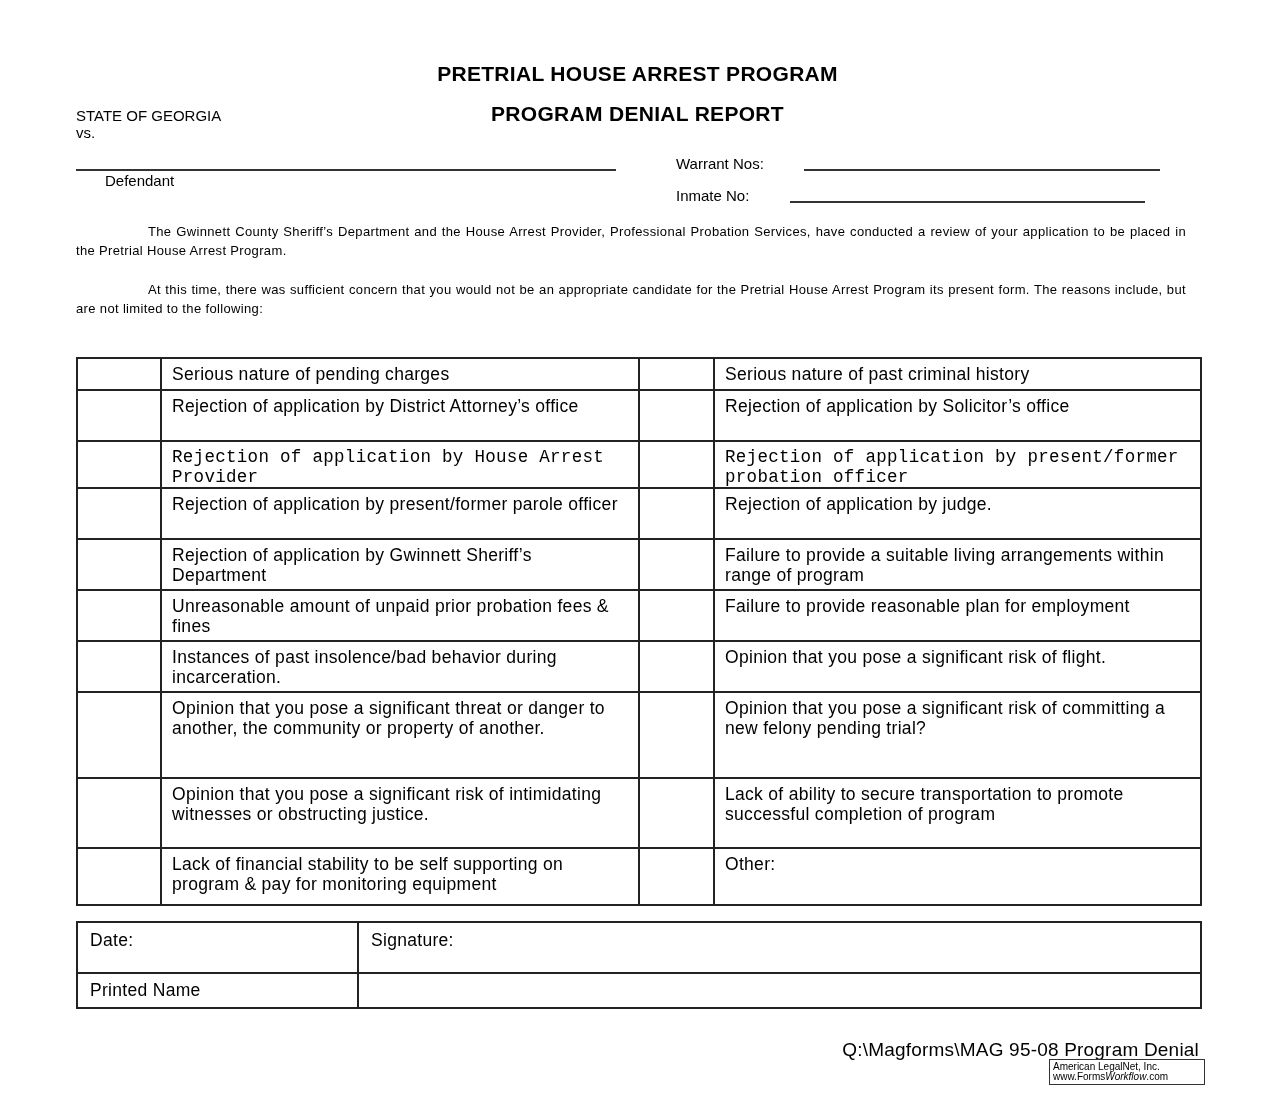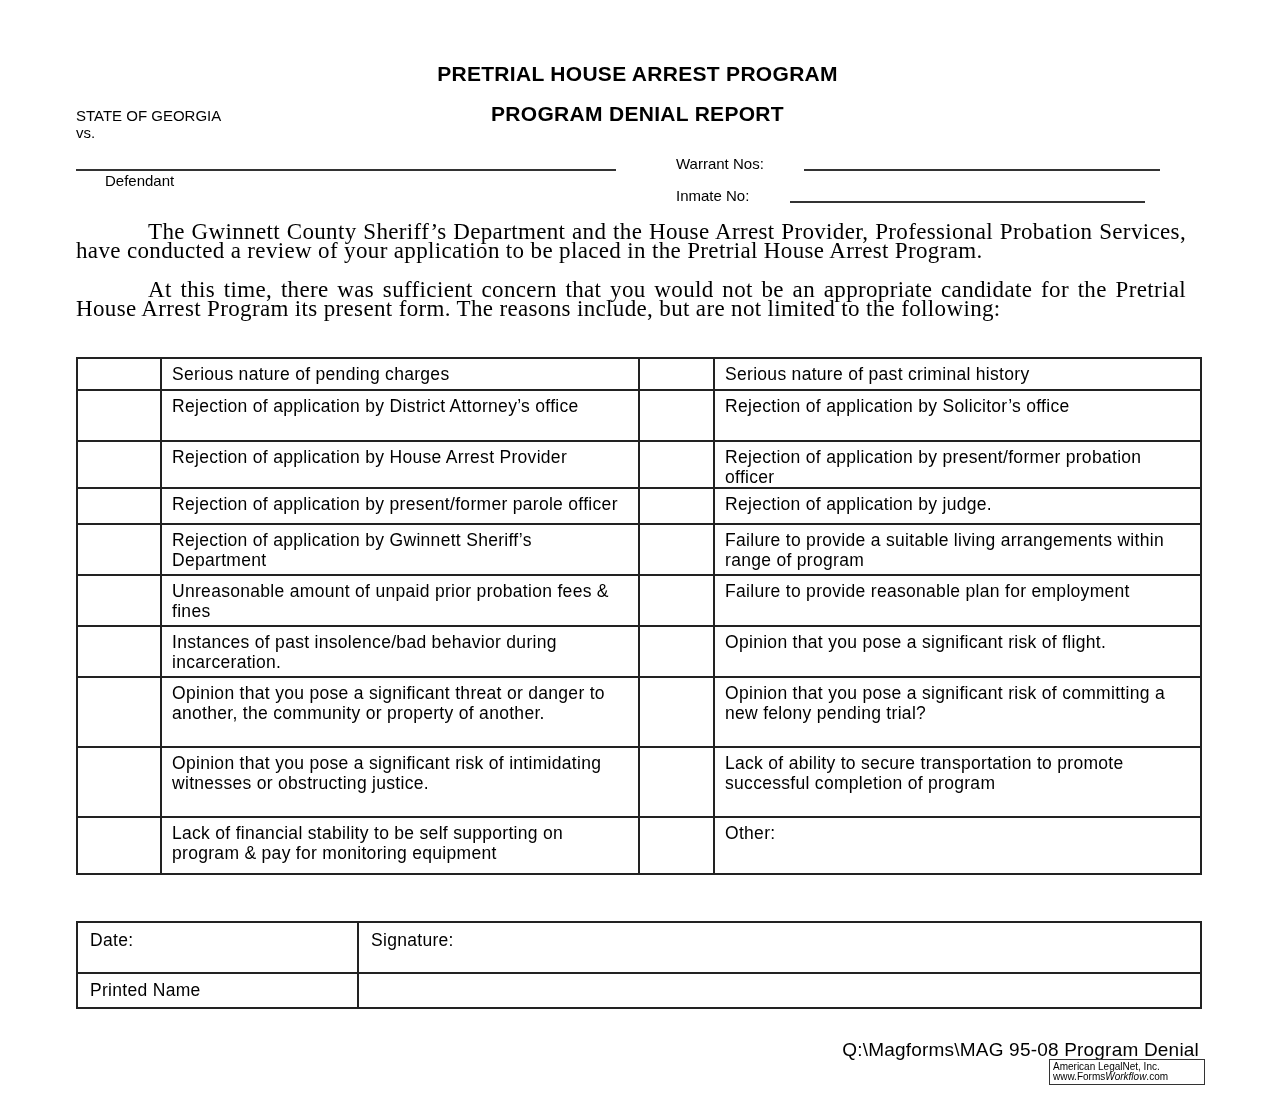--- a/index.html
+++ b/index.html
@@ -18,23 +18,22 @@
     .vs { left: 76px; top: 124px; }
     .def-line { position: absolute; left: 76px; top: 169px; width: 540px; border-top: 2px solid #333; }
     .def-label { left: 105px; top: 172px; }
     .warrant-label { left: 676px; top: 155px; }
     .warrant-line { position: absolute; left: 804px; top: 169px; width: 356px; border-top: 2px solid #333; }
     .inmate-label { left: 676px; top: 187px; }
     .inmate-line { position: absolute; left: 790px; top: 201px; width: 355px; border-top: 2px solid #333; }
 
     .para {
       position: absolute; left: 76px; width: 1110px;
-      font-size: 23px; line-height: 19.3px; letter-spacing: 0.35px;
+      font-size: 13px; line-height: 19.3px; letter-spacing: 0.35px;
       text-align: justify;
-      font-family: Liberation Serif, serif;
     }
     .p1 { top: 222px; text-indent: 72px; }
     .p2 { top: 280px; text-indent: 72px; }
 
     table.reasons {
       position: absolute; left: 76px; top: 357px; width: 1124px;
       border-collapse: collapse; table-layout: fixed;
     }
     table.reasons td {
       border: 2px solid #222; vertical-align: top;
@@ -105,31 +104,31 @@
       <tr style="height: 51px;">
         <td class="box">
           <span class="chk"></span>
         </td>
         <td>Rejection of application by District Attorney’s office</td>
         <td class="box">
           <span class="chk"></span>
         </td>
         <td>Rejection of application by Solicitor’s office</td>
       </tr>
-      <tr style="height: 43px;">
+      <tr style="height: 43px; font-family: Liberation Mono, monospace;">
         <td class="box">
           <span class="chk"></span>
         </td>
         <td>Rejection of application by House Arrest Provider</td>
         <td class="box">
           <span class="chk"></span>
         </td>
         <td>Rejection of application by present/former probation officer</td>
       </tr>
-      <tr style="height: 36px;">
+      <tr style="height: 51px;">
         <td class="box">
           <span class="chk"></span>
         </td>
         <td>Rejection of application by present/former parole officer</td>
         <td class="box">
           <span class="chk"></span>
         </td>
         <td>Rejection of application by judge.</td>
       </tr>
       <tr style="height: 51px;">
@@ -155,21 +154,21 @@
       <tr style="height: 51px; margin-top: 16px;">
         <td class="box">
           <span class="chk"></span>
         </td>
         <td>Instances of past insolence/bad behavior during incarceration.</td>
         <td class="box">
           <span class="chk"></span>
         </td>
         <td>Opinion that you pose a significant risk of flight.</td>
       </tr>
-      <tr style="height: 70px;">
+      <tr style="height: 86px;">
         <td class="box">
           <span class="chk"></span>
         </td>
         <td>Opinion that you pose a significant threat or danger to another, the community or property of another.</td>
         <td class="box">
           <span class="chk"></span>
         </td>
         <td>Opinion that you pose a significant risk of committing a new felony pending trial?</td>
       </tr>
       <tr style="height: 70px;">

